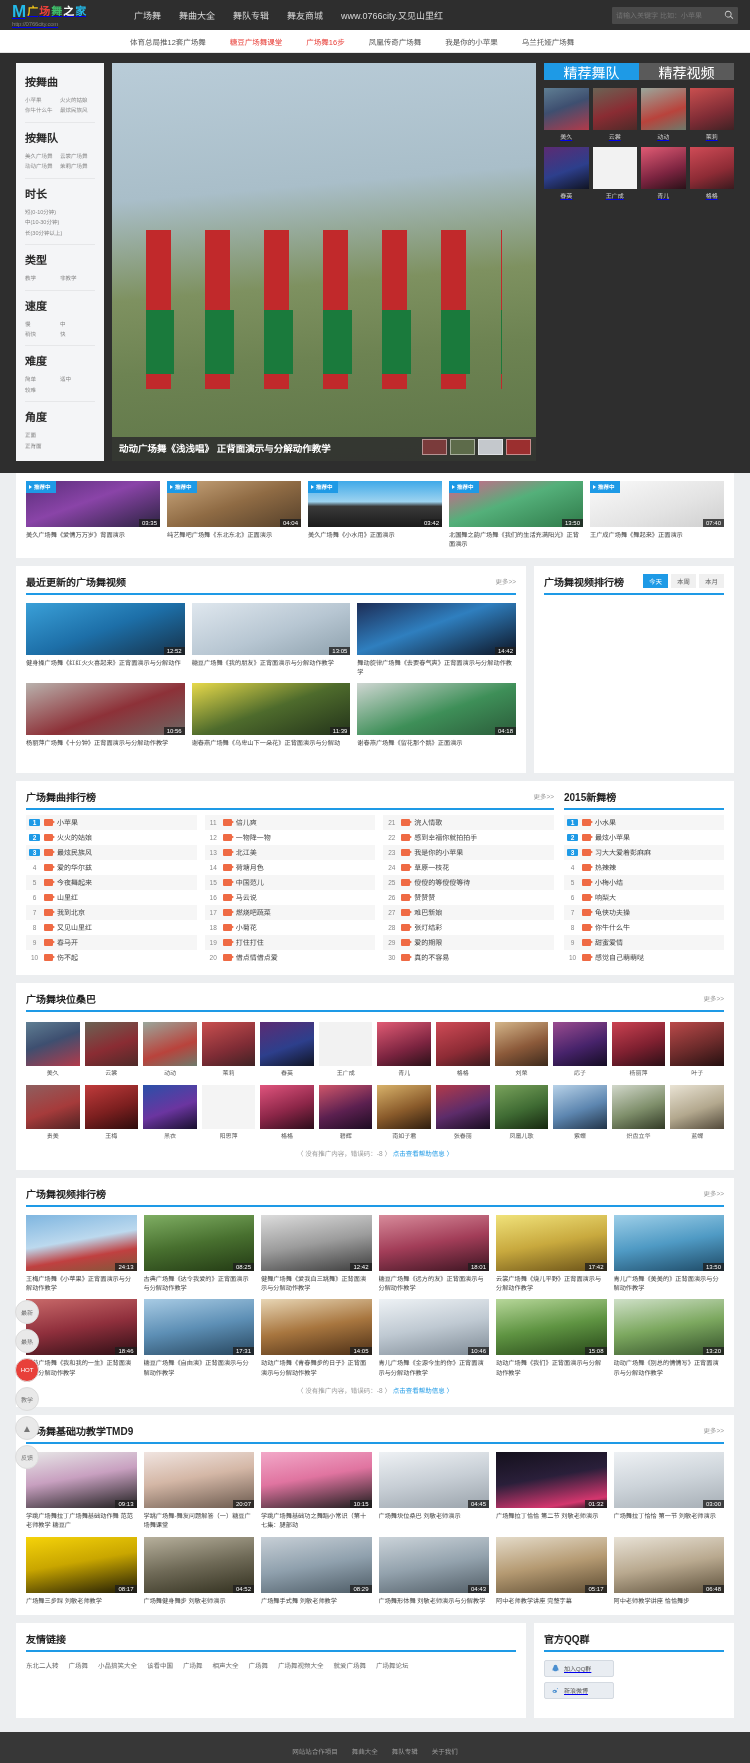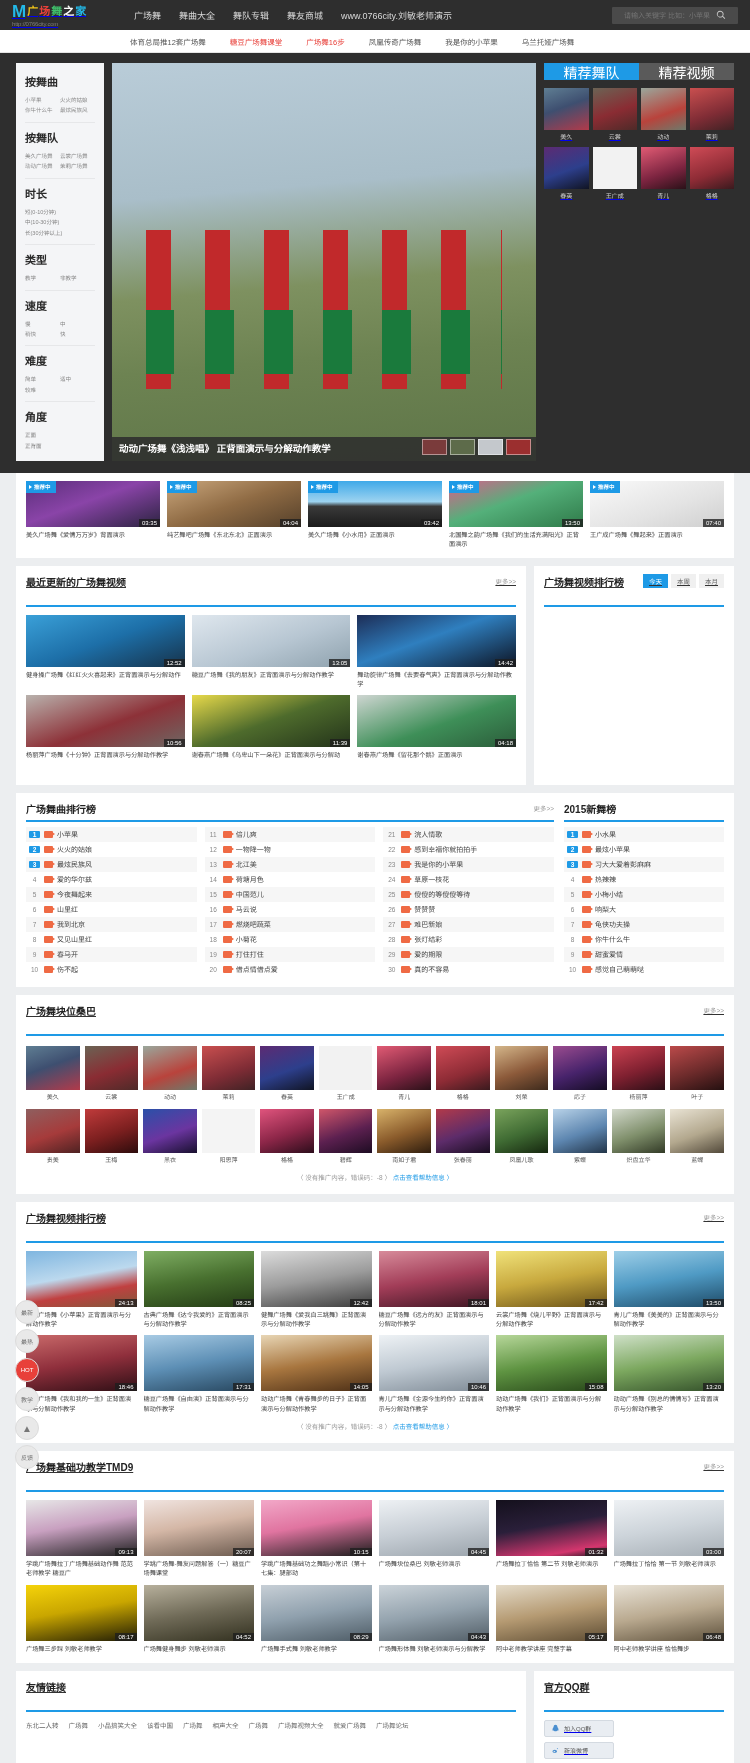--- a/index.html
+++ b/index.html
@@ -15,21 +15,21 @@
   
   .topbar { background:#2e2e2e; height:30px; display:flex; align-items:center; padding:0 12px; }
   .logo { display:flex; flex-direction:column; justify-content:center; margin-right:14px; width:108px; }
   .logo-row { display:flex; align-items:center; gap:2px; }
   .logo-m { font-size:17px; font-weight:bold; color:#23b9e8; line-height:1; letter-spacing:-1px; }
   .logo-cn { display:flex; gap:1px; }
   .logo-cn span { font-size:11px; font-weight:bold; line-height:1; }
   .logo-url { font-size:6px; color:#7d7d7d; letter-spacing:-.2px; margin-top:1px; }
   .nav { display:flex; align-items:center; gap:18px; flex:1; }
   .nav a { color:#d8d8d8; font-size:9px; text-decoration:none; white-space:nowrap; }
-  .search { display:flex; align-items:center; background:#4a4a4a; height:17px; width:126px; border-radius:1px; padding:0 12px; }
+  .search { display:flex; align-items:center; background:#4a4a4a; height:17px; width:126px; border-radius:1px; padding:0 4px; }
   .search input { background:transparent; border:0; outline:0; color:#aaa; font-size:7px; flex:1; font-family:inherit; }
   .search-icon { width:10px; height:10px; fill:#ccc; }
 
   
   .subbar { background:#fff; height:23px; display:flex; align-items:center; padding-left:130px; gap:24px; border-bottom:1px solid #e4e4e4; }
   .subbar a { font-size:7.5px; color:#555; text-decoration:none; white-space:nowrap; }
   .subbar a.hot { color:#e8403a;text-align:center; }
 
   
   .hero-wrap { background:#2e2e2e; padding:10px 16px 12px; display:flex; gap:8px; }
@@ -49,21 +49,21 @@
   .right-panel { width:190px; }
   .rp-tabs { display:flex; height:17px; }
   .rp-tabs div { flex:1; display:flex; align-items:center; justify-content:center; font-size:14px; color:#fff; background:#5a5a5a; cursor:pointer; }
   .rp-tabs div.on { background:#1e9ae6; }
   .rp-grid { display:grid; grid-template-columns:repeat(4,1fr); gap:4px; margin-top:6px; }
   .rp-cell { text-align:center; }
   .rp-cell .ph { width:100%; height:42px; }
   .rp-cell span { display:block; color:#d0d0d0; font-size:6px; margin-top:2px; }
   .band { background:#eceef0; padding:10px 0 0; }
   .sec { background:#fff; margin:8px 16px 0; padding:8px 10px 10px; }
-  .sec-hd { display:flex; align-items:center; justify-content:space-between; border-bottom:2px solid #1e9ae6; padding-bottom:16px; margin-bottom:8px;text-decoration:underline; }
+  .sec-hd { display:flex; align-items:center; justify-content:space-between; border-bottom:2px solid #1e9ae6; padding-bottom:4px; margin-bottom:8px; }
   .sec-hd h2 { font-size:10px; color:#222; font-weight:bold; }
   .more { font-size:6.5px; color:#999; text-decoration:none; }
 
   
   .vrow { display:grid; gap:7px; }
   .g5 { grid-template-columns:repeat(5,1fr); }
   .g3 { grid-template-columns:repeat(3,1fr); }
   .g6 { grid-template-columns:repeat(6,1fr); }
   .card { text-decoration:none; display:block; }
   .thumb { position:relative; width:100%; overflow:hidden; }
@@ -152,21 +152,21 @@
         </span>
       </div>
       <div class="logo-url">http://0766city.com</div>
     </a>
 
     <nav class="nav">
       <a href="#">广场舞</a>
       <a href="#">舞曲大全</a>
       <a href="#">舞队专辑</a>
       <a href="#">舞友商城</a>
-      <a href="#">www.0766city.刘敏老师演示</a>
+      <a href="#">www.0766city.又见山里红</a>
     </nav>
 
     <div class="search">
       <input type="text" placeholder="请输入关键字 比如：小苹果" style="">
       <svg class="search-icon" viewBox="0 0 24 24">
         <path d="M10 2a8 8 0 105.3 14l5.4 5.4 1.4-1.4-5.4-5.4A8 8 0 0010 2zm0 2a6 6 0 110 12 6 6 0 010-12z"></path>
       </svg>
     </div>
   </div>
 

